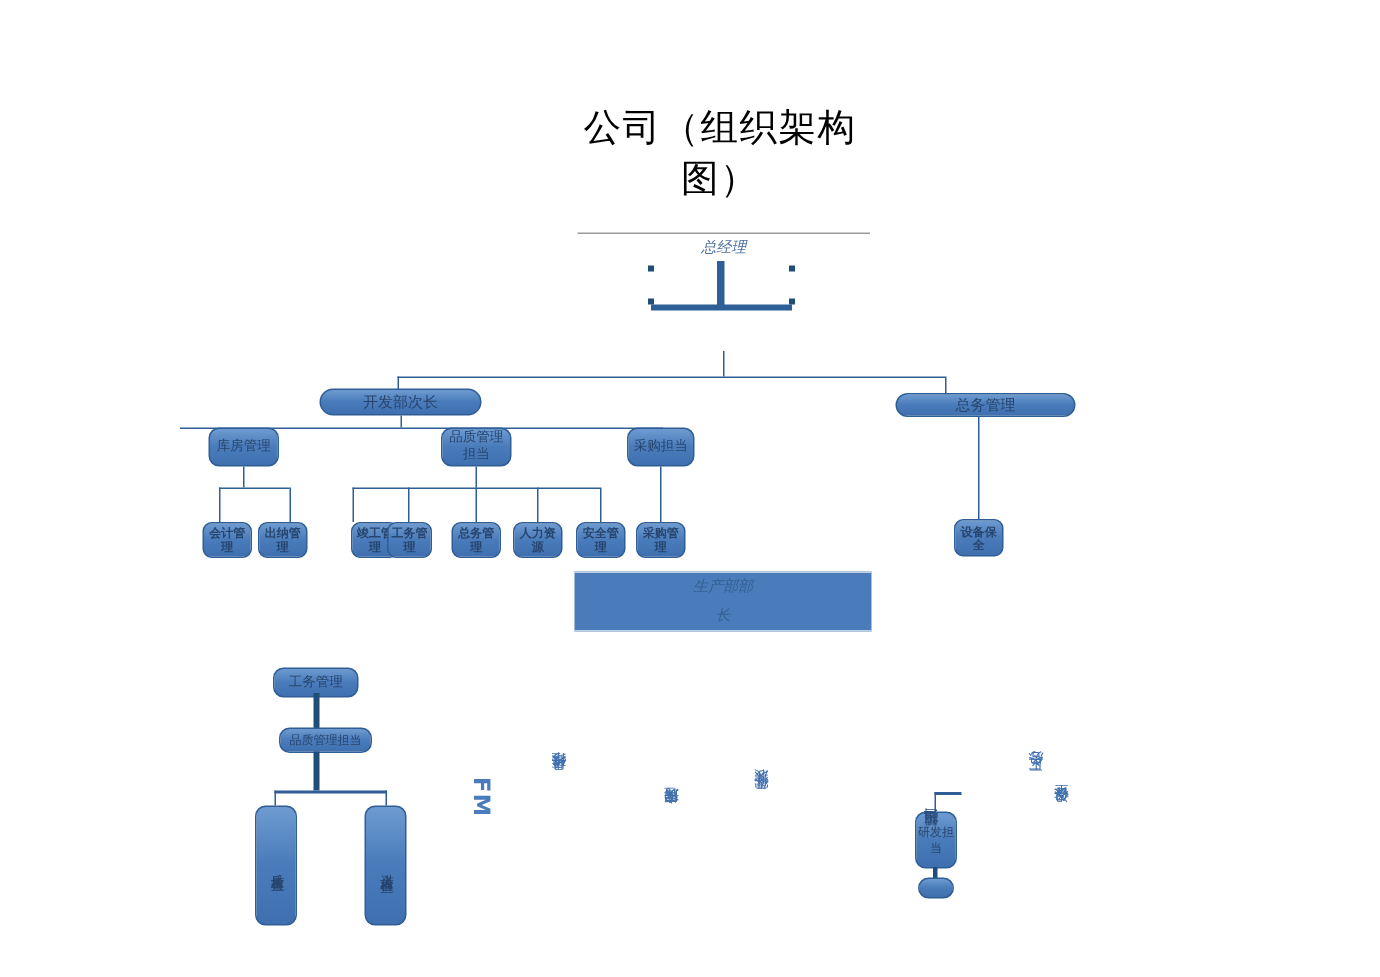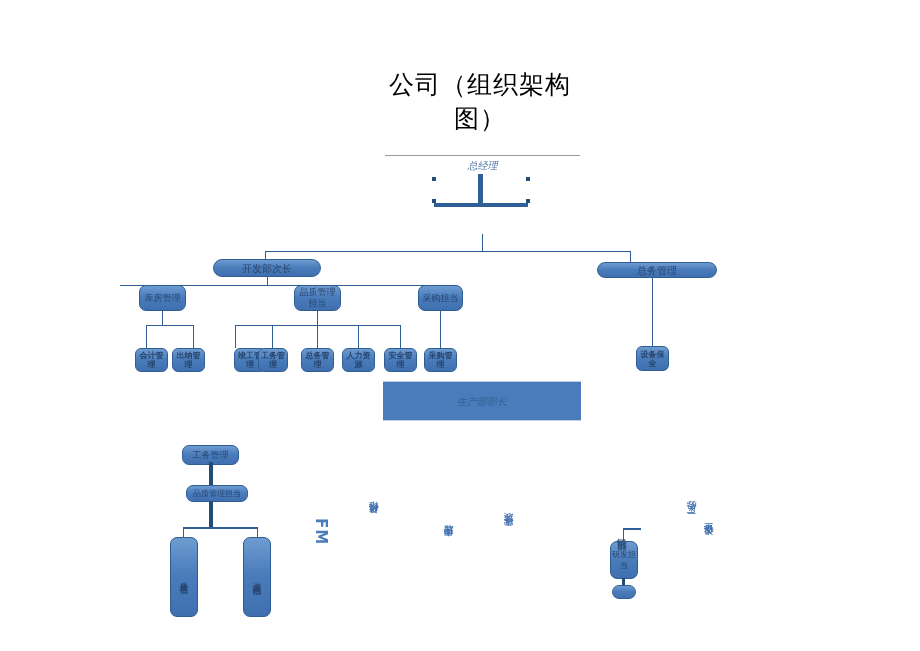--- a/index.html
+++ b/index.html
@@ -213,21 +213,21 @@
   <div class="node small" style="left:301px; top:348px; width:33px; height:24px;">总务管理</div>
   <div class="node small" style="left:342px; top:348px; width:33px; height:24px;">人力资源</div>
   <div class="node small" style="left:384px; top:348px; width:33px; height:24px;">安全管理</div>
 
   <div class="ln v" style="left:440px; top:311px; height:37px;"></div>
   <div class="node small" style="left:424px; top:348px; width:33px; height:24px;">采购管理</div>
 
   <div class="ln v" style="left:652px; top:278px; height:68px;"></div>
   <div class="node small" style="left:636px; top:346px; width:33px; height:25px;">设备保全</div>
 
-  <div class="bar" style="left:383px; top:381px; width:198px; height:40px; flex-direction:row; justify-content:center; font-size:10px; line-height:19px;">
+  <div class="bar" style="left:383px; top:381px; width:198px; height:40px; flex-direction:column; justify-content:center; font-size:10px; line-height:19px;">
     <span>生产部部</span>
     <span>长</span>
   </div>
 
   <div class="node" style="left:182px; top:445px; width:57px; height:20px; font-size:9px;">工务管理</div>
 
   <div class="ln v thick" style="left:209px; top:462px; width:4px; height:28px;"></div>
 
   <div class="node" style="left:186px; top:485px; width:62px; height:17px; font-size:8px;">品质管理担当</div>
 

